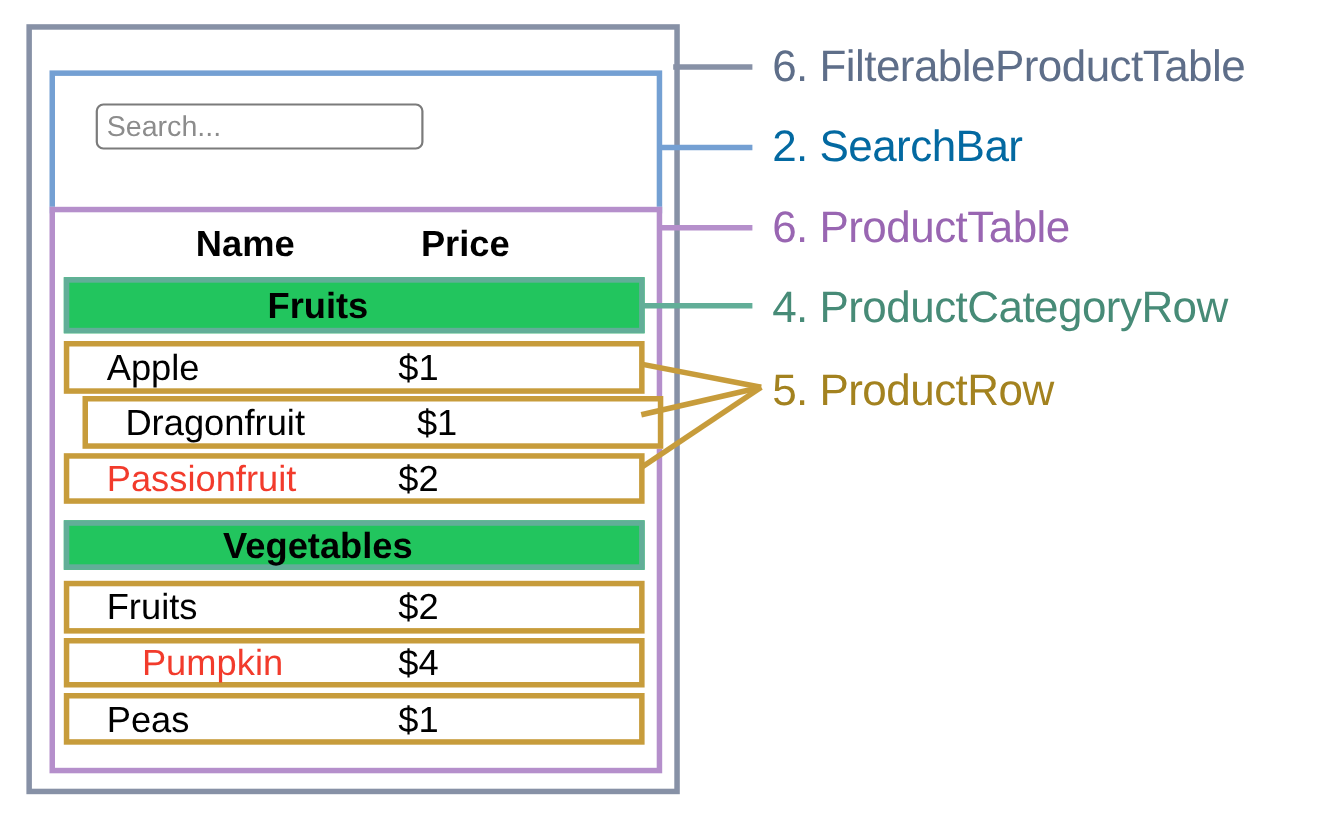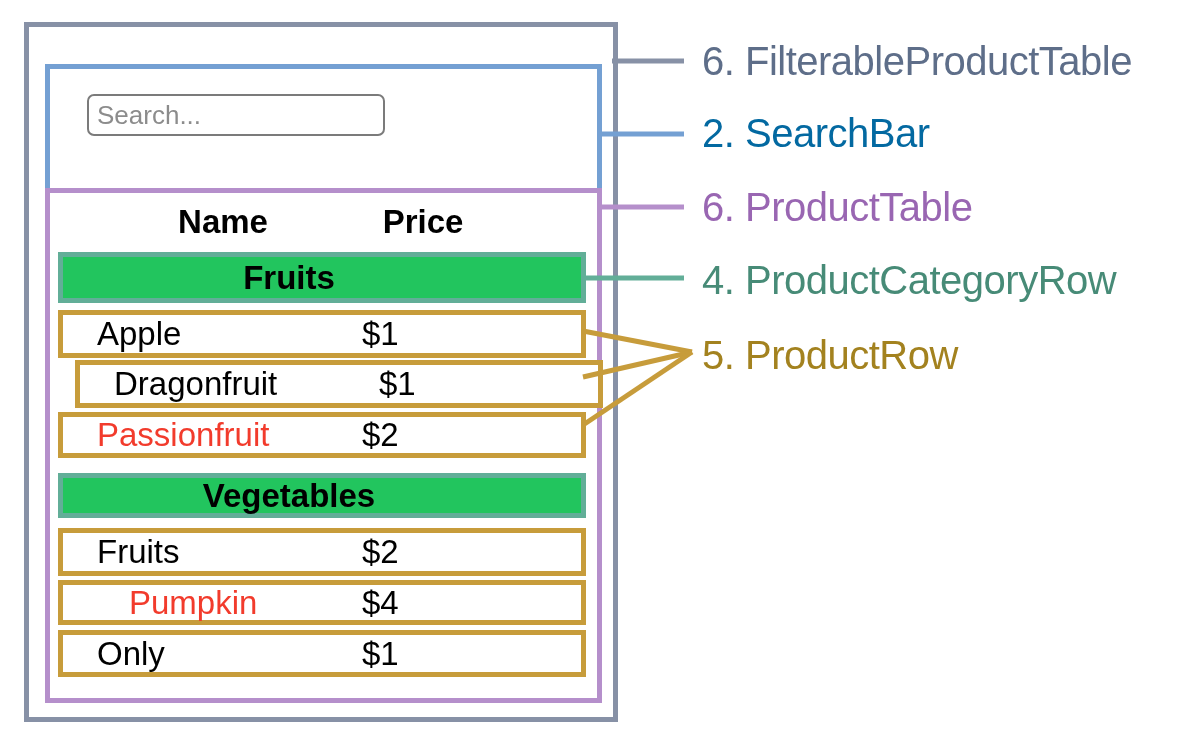--- a/index.html
+++ b/index.html
@@ -89,21 +89,21 @@
         <span class="product-name">Fruits</span>
         <span class="product-price">$2</span>
       </div>
 
       <div class="abs product-row r-pumpkin" style="border-color: rgb(199, 156, 59);">
         <span class="product-name oos" style="color: rgb(242, 59, 44);">Pumpkin</span>
         <span class="product-price">$4</span>
       </div>
 
       <div class="abs product-row r-peas" style="border-color: rgb(199, 156, 59);">
-        <span class="product-name">Only</span>
+        <span class="product-name">Peas</span>
         <span class="product-price">$1</span>
       </div>
 
     </div>
   </div>
 
   <svg class="overlay" viewBox="0 0 1200 744" xmlns="http://www.w3.org/2000/svg">
     <line x1="612" y1="61" x2="684" y2="61" stroke-width="5" stroke="#8791A6"></line>
     <line x1="599" y1="134" x2="684" y2="134" stroke-width="5" stroke="#74A0D3"></line>
     <line x1="599" y1="207" x2="684" y2="207" stroke-width="5" stroke="#B58FCB"></line>

